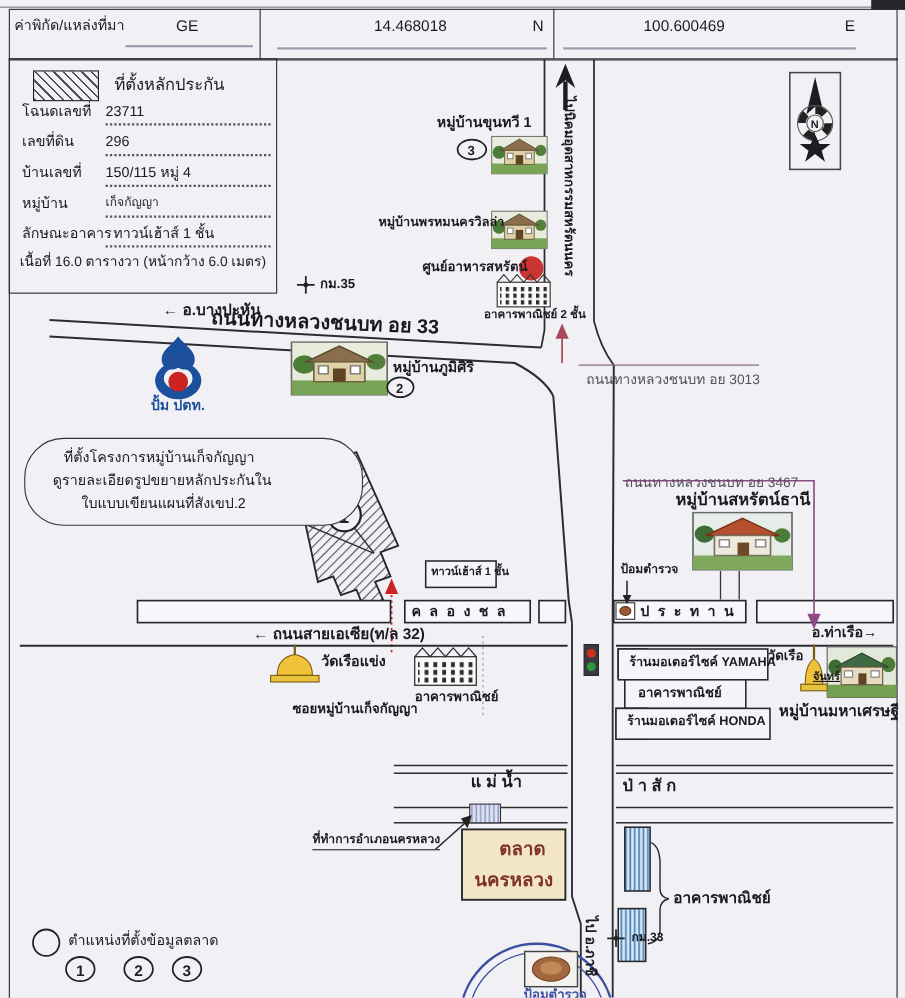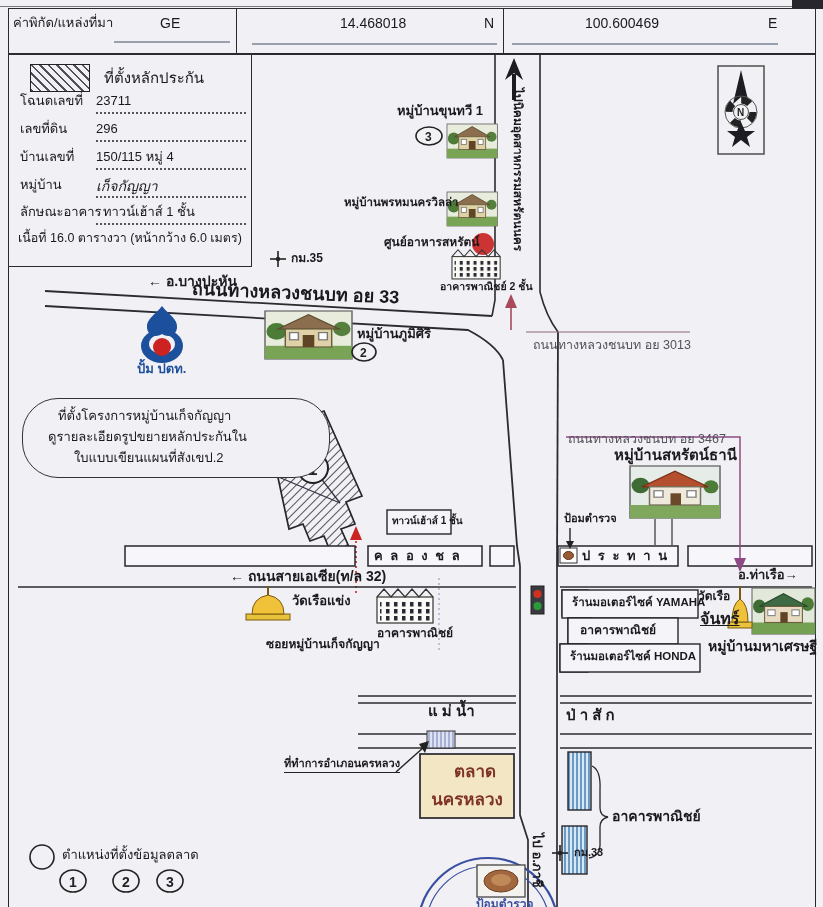--- a/index.html
+++ b/index.html
@@ -289,21 +289,21 @@
   <div class="lb" style="left:20px;top:94px;font-size:13px;">โฉนดเลขที่</div>
   <div class="lb" style="left:96px;top:94px;font-size:13px;">23711</div>
   <div class="dot" style="left:96px;top:94px;width:150px;height:18px;"></div>
   <div class="lb" style="left:20px;top:122px;font-size:13px;">เลขที่ดิน</div>
   <div class="lb" style="left:96px;top:122px;font-size:13px;">296</div>
   <div class="dot" style="left:96px;top:122px;width:150px;height:18px;"></div>
   <div class="lb" style="left:20px;top:150px;font-size:13px;">บ้านเลขที่</div>
   <div class="lb" style="left:96px;top:150px;font-size:13px;">150/115 หมู่ 4</div>
   <div class="dot" style="left:96px;top:150px;width:150px;height:18px;"></div>
   <div class="lb" style="left:20px;top:178px;font-size:13px;">หมู่บ้าน</div>
-  <div class="lb" style="left:96px;top:178px;font-size:14px;font-style:italic;">เก็จกัญญา</div>
+  <div class="lb" style="left:96px;top:178px;font-size:11px;">เก็จกัญญา</div>
   <div class="dot" style="left:96px;top:178px;width:150px;height:18px;"></div>
   <div class="lb" style="left:20px;top:205px;font-size:13px;">ลักษณะอาคาร</div>
   <div class="lb" style="left:103px;top:205px;font-size:13px;">ทาวน์เฮ้าส์ 1 ชั้น</div>
   <div class="dot" style="left:96px;top:205px;width:150px;height:18px;"></div>
   <div class="lb" style="left:18px;top:231px;font-size:12.5px;">เนื้อที่ 16.0 ตารางวา (หน้ากว้าง 6.0 เมตร)</div>
 
   <div class="vert" style="left:528px;top:88px;font-size:12px;">ไปนิคมอุตสาหกรรมสหรัตนนคร</div>
   <div class="lb b" style="left:397px;top:104px;font-size:13px;">หมู่บ้านขุนทวี 1</div>
   <div class="lb b" style="left:344px;top:196px;font-size:11.5px;">หมู่บ้านพรหมนครวิลล่า</div>
   <div class="lb b" style="left:384px;top:236px;font-size:12px;">ศูนย์อาหารสหรัตน์</div>
@@ -339,21 +339,21 @@
     <span>อ.ท่าเรือ</span><span>→</span>
   </div>
 
   <div class="lb b" style="left:292px;top:594px;font-size:13px;">วัดเรือแข่ง</div>
   <div class="lb b" style="left:377px;top:627px;font-size:12px;">อาคารพาณิชย์</div>
   <div class="lb b" style="left:266px;top:638px;font-size:12px;">ซอยหมู่บ้านเก็จกัญญา</div>
   <div class="lb" style="left:572px;top:596px;font-size:11.5px;font-weight:700;">ร้านมอเตอร์ไซค์ YAMAHA</div>
   <div class="lb" style="left:580px;top:624px;font-size:12px;font-weight:700;">อาคารพาณิชย์</div>
   <div class="lb" style="left:570px;top:650px;font-size:11.5px;font-weight:700;">ร้านมอเตอร์ไซค์ HONDA</div>
   <div class="lb b" style="left:698px;top:590px;font-size:12px;">วัดเรือ</div>
-  <div class="lb b" style="left:700px;top:610px;font-size:16px;text-decoration:underline;">จันทร์</div>
+  <div class="lb b" style="left:739px;top:610px;font-size:10px;text-decoration:underline;">จันทร์</div>
   <div class="lb b" style="left:708px;top:638px;font-size:14px;">หมู่บ้านมหาเศรษฐี</div>
 
   <div class="lb b" style="left:428px;top:702px;font-size:15px;">แ ม่ น้ำ</div>
   <div class="lb b" style="left:566px;top:706px;font-size:15px;">ป่ า สั ก</div>
   <div class="lb b" style="left:284px;top:757px;font-size:11px;border-bottom:1.5px solid #222;padding-bottom:2px;">ที่ทำการอำเภอนครหลวง</div>
 
   <div class="lb b" style="left:420px;top:762px;width:110px;text-align:center;font-size:17px;color:#7e3326;">ตลาด</div>
   <div class="lb b" style="left:420px;top:790px;width:94px;text-align:center;font-size:17px;color:#7e3326;">นครหลวง</div>
 
   <div class="lb b" style="left:612px;top:808px;font-size:14px;">อาคารพาณิชย์</div>

